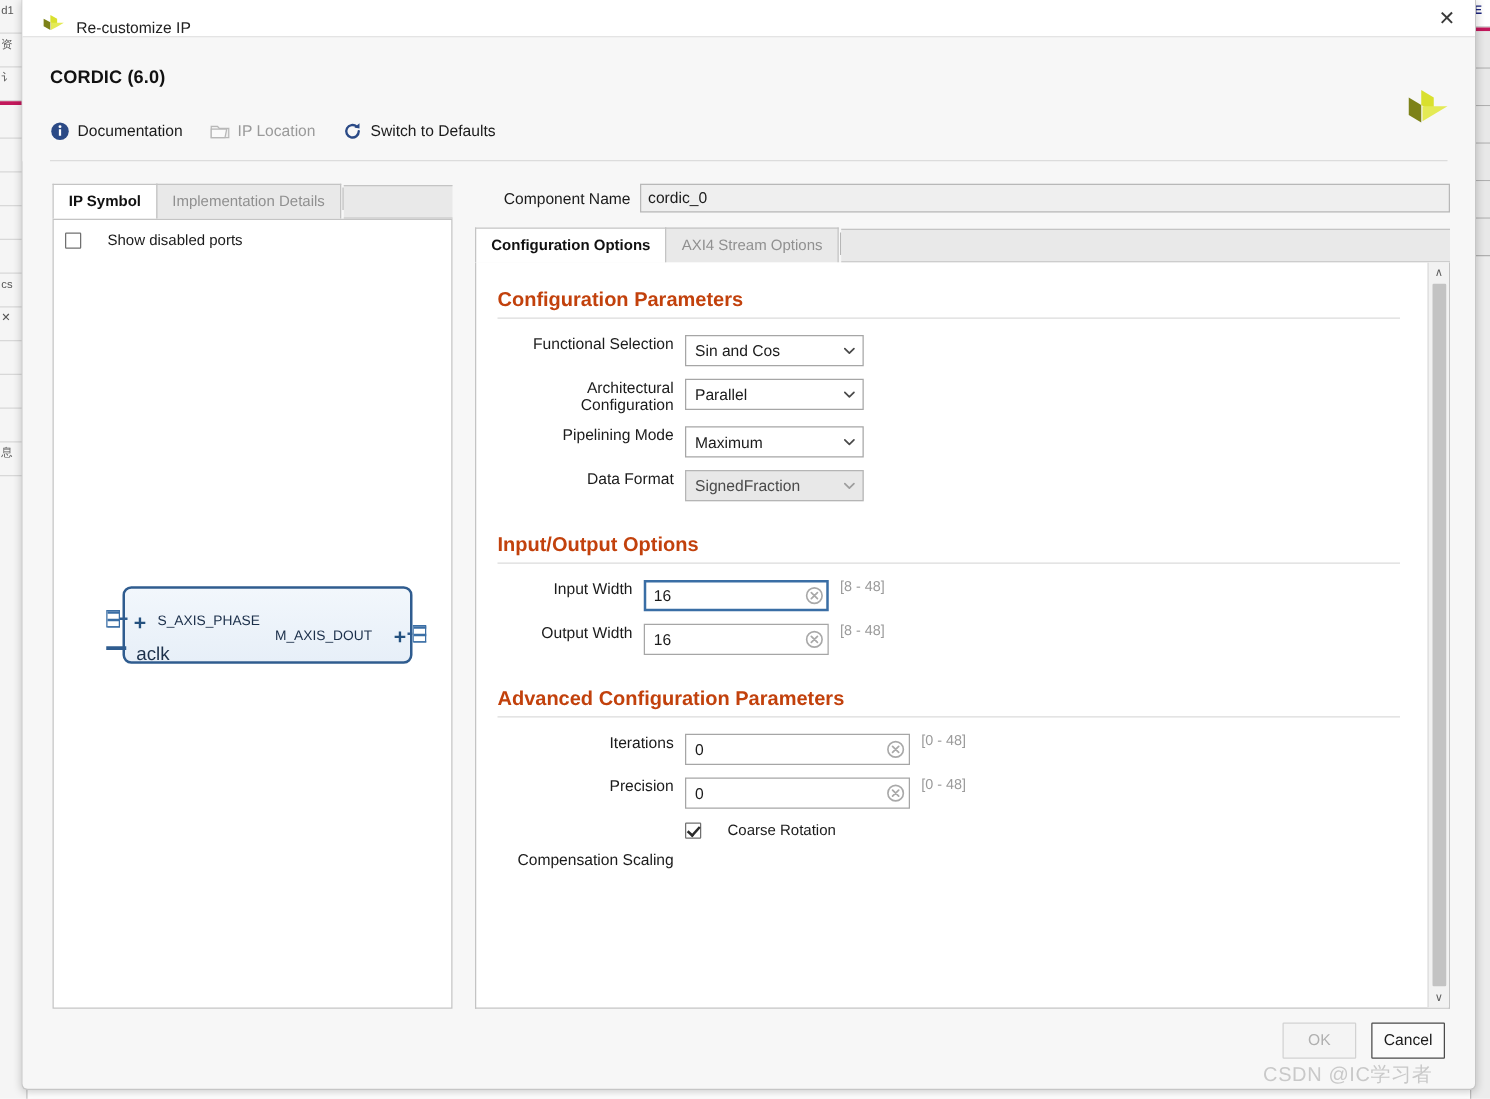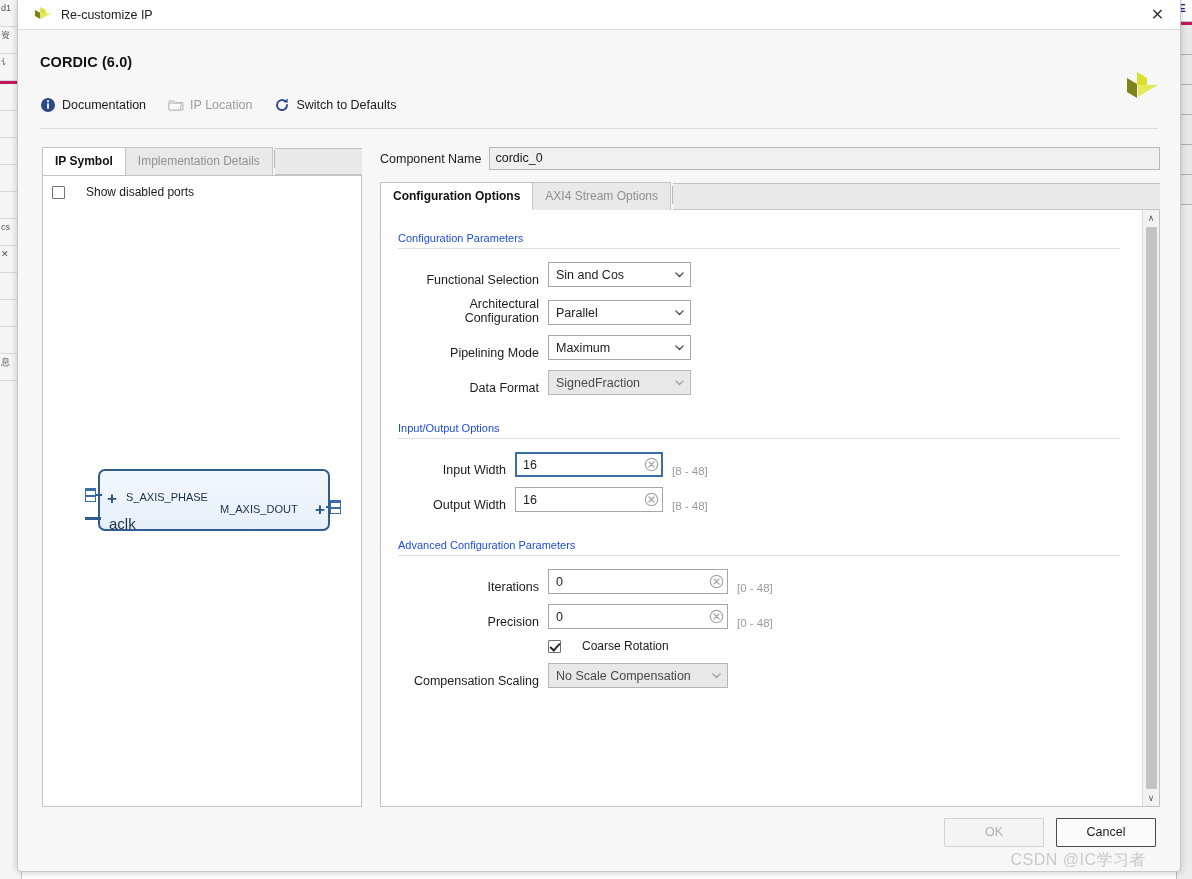--- a/index.html
+++ b/index.html
@@ -44,21 +44,21 @@
     border-top: none;
     border-radius: 0 0 5px 5px;
     box-shadow: 0 1px 7px rgba(0,0,0,0.20);
     display: flex; flex-direction: column;
   }
 
   
   .titlebar {
     height: 30px; background: #ffffff;
     border-bottom: 1px solid #dcdcdc;
-    display: flex; align-items: center; flex: none;
+    display: flex; align-items: flex-end; flex: none;
   }
   .titlebar-logo { width: 22px; height: 18px; margin: 0 7px 0 14px; flex: none; }
   .titlebar-title { font-size: 12.5px; color: #222; flex: 1; }
   .titlebar-close {
     width: 45px; height: 29px; display: flex;
     align-items: center; justify-content: center;
     font-size: 16px; color: #3a3a3a; cursor: pointer;
   }
 
   
@@ -130,21 +130,21 @@
   .buscon-l { left: 2px; top: 19px; }
   .buscon-r { left: 247px; top: 31px; }
   .wire { position: absolute; background: #2f5c8f; }
   .wire-l-bus { left: 13px; top: 25px; width: 6px; height: 2px; }
   .wire-l-clk { left: 2px; top: 48px; width: 16px; height: 3px; }
   .wire-r-bus { left: 243px; top: 37px; width: 6px; height: 2px; }
 
   
   .right-panel { flex: 1; display: flex; flex-direction: column; min-width: 0; }
   .cn-row { display: flex; align-items: center; gap: 8px; margin-bottom: 13px; }
-  .cn-label { font-size: 12.5px; color: #1b1b1b; white-space: nowrap; }
+  .cn-label { font-size: 12.5px; color: #1b1b1b; white-space: nowrap; margin-left: 23px; }
   .cn-input {
     flex: 1; height: 23px; background: #efefef;
     border: 1px solid #b8b8b8; font-size: 12.5px; color: #1b1b1b;
     padding: 0 5px; line-height: 21px;
   }
   .cfg-tabstrip { display: flex; align-items: flex-end; height: 27px; border-radius: 10px; }
   .cfg-body {
     flex: 1; background: #ffffff; border: 1px solid #c4c4c4; border-top: none;
     display: flex; min-height: 0; position: relative;
   }
@@ -159,23 +159,23 @@
   .sb-arrow {
     width: 17px; height: 16px; display: flex;
     align-items: center; justify-content: center;
     color: #5d5d5d; font-size: 9px; cursor: pointer; flex: none;
   }
   .sb-track { flex: 1; width: 17px; padding: 1px 3px; }
   .sb-thumb { width: 11px; height: 100%; background: #c3c3c3; border-radius: 1px; }
 
   
   .section { margin-bottom: 3px; }
-  .section-title { font-size: 11px; font-weight: normal; color: #1d4ed8; margin-bottom: 4px; }
+  .section-title { font-size: 16px; font-weight: bold; color: #c2410c; margin-bottom: 4px; }
   .section-rule { height: 1px; background: #dcdcdc; margin-bottom: 13px; width: 722px; }
-  .frow { display: flex; align-items: flex-end; margin-bottom: 10px; }
+  .frow { display: flex; align-items: flex-start; margin-bottom: 10px; }
   .flabel { font-size: 12.5px; color: #1b1b1b; text-align: right; padding-right: 9px; }
 
   
   .combo {
     height: 25px; border: 1px solid #a6a6a6; background: #ffffff;
     display: flex; align-items: center; font-size: 12.5px;
     color: #1b1b1b; padding: 0 4px 0 7px; cursor: pointer;
   }
   .combo.disabled { background: #e8e8e8; color: #4a4a4a; border-color: #b5b5b5; cursor: default; }
   .combo-val { flex: 1; white-space: nowrap; overflow: hidden; }
@@ -191,21 +191,21 @@
   .clear-ico { width: 15px; height: 15px; flex: none; cursor: pointer; }
   .range { font-size: 11.5px; color: #9b9b9b; padding-left: 9px; white-space: nowrap; }
 
   
   .footer {
     flex: none; height: 64px; position: relative;
     display: flex; align-items: center; justify-content: flex-end;
     gap: 12px; padding: 0 24px 14px 0;
   }
   .btn {
-    width: 100px; height: 29px; font-size: 12.5px;
+    width: 59px; height: 29px; font-size: 12.5px;
     display: flex; align-items: center; justify-content: center;
     background: #f4f4f4; border: 1px solid #b9b9b9; color: #1b1b1b;
     border-radius: 1px; cursor: pointer;
   }
   .btn.primary { border: 1.5px solid #4a4a4a; background: #fbfbfb; }
   .btn.disabled { color: #b0b0b0; background: #f4f4f4; border-color: #d2d2d2; cursor: default; }
   .watermark {
     position: absolute; right: 34px; bottom: 0px;
     font-size: 16px; color: #c9c9c9; letter-spacing: .5px;
     pointer-events: none; white-space: nowrap;
@@ -437,26 +437,20 @@
               </div>
               <div class="frow">
                 <div style="width:150px"></div>
                 <div class="chk-row">
                   <span class="chk checked"></span>
                   <span>Coarse Rotation</span>
                 </div>
               </div>
               <div class="frow">
                 <div class="flabel" style="width:150px">Compensation Scaling</div>
-                <div class="combo disabled" style="width:180px">
-                  <span class="combo-val">No Scale Compensation</span>
-                  <svg class="caret" viewBox="0 0 16 16">
-                    <path d="M3.5 6 L8 10.5 L12.5 6" fill="none" stroke="#9e9e9e" stroke-width="1.7" stroke-linecap="round" stroke-linejoin="round"></path>
-                  </svg>
-                </div>
               </div>
             </div>
           </div>
 
         <div class="vscroll">
           <div class="sb-arrow">∧</div>
           <div class="sb-track">
             <div class="sb-thumb"></div>
           </div>
           <div class="sb-arrow">∨</div>

